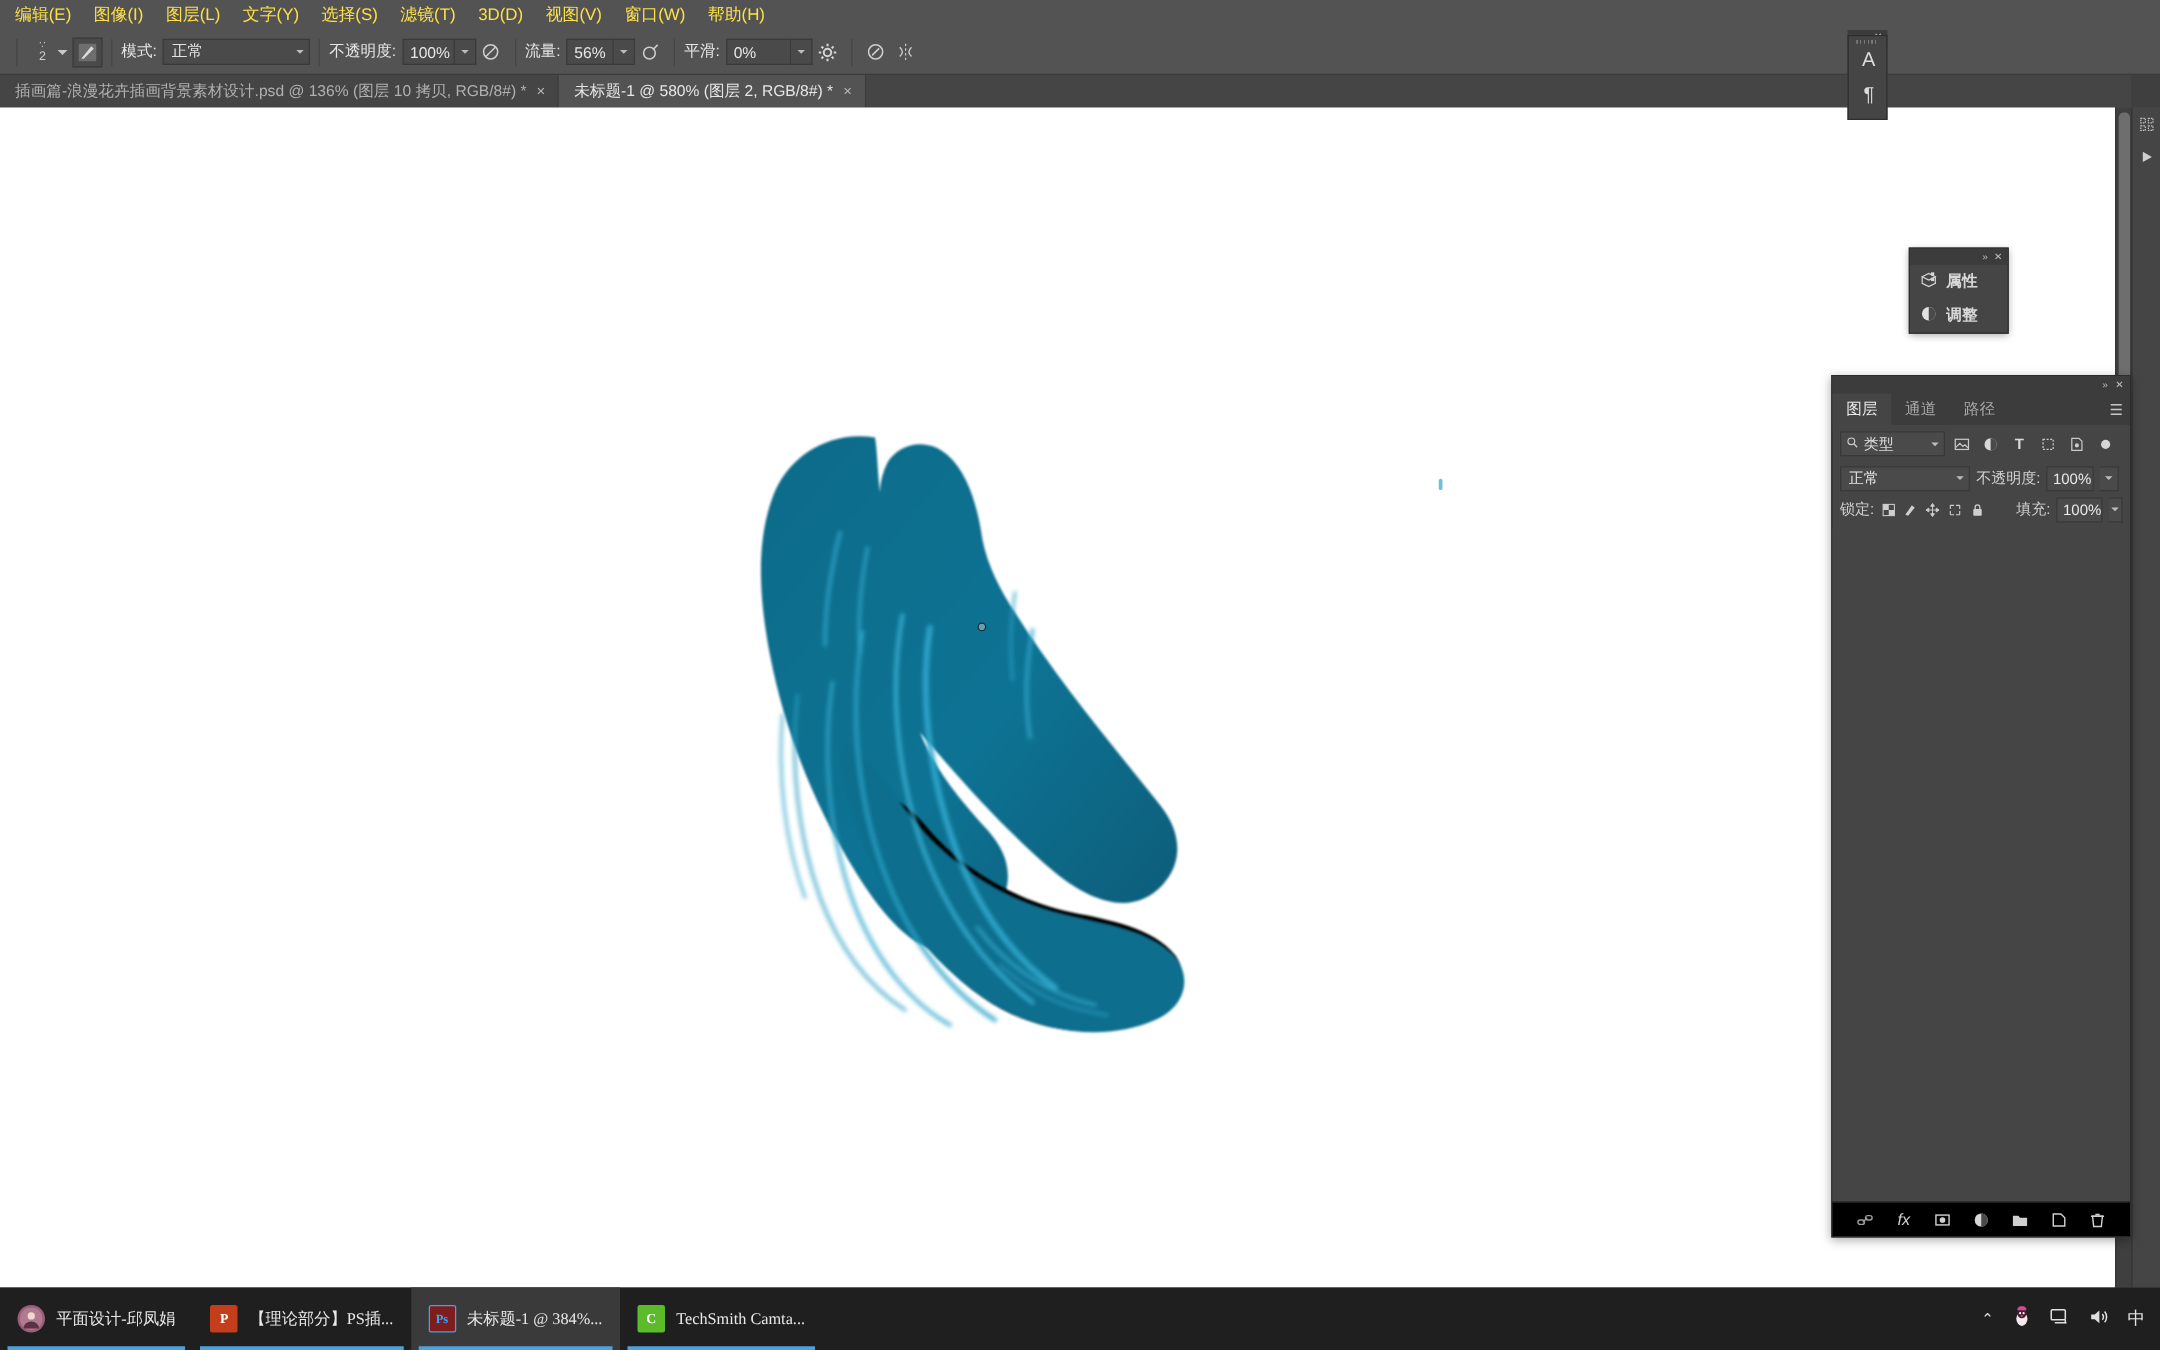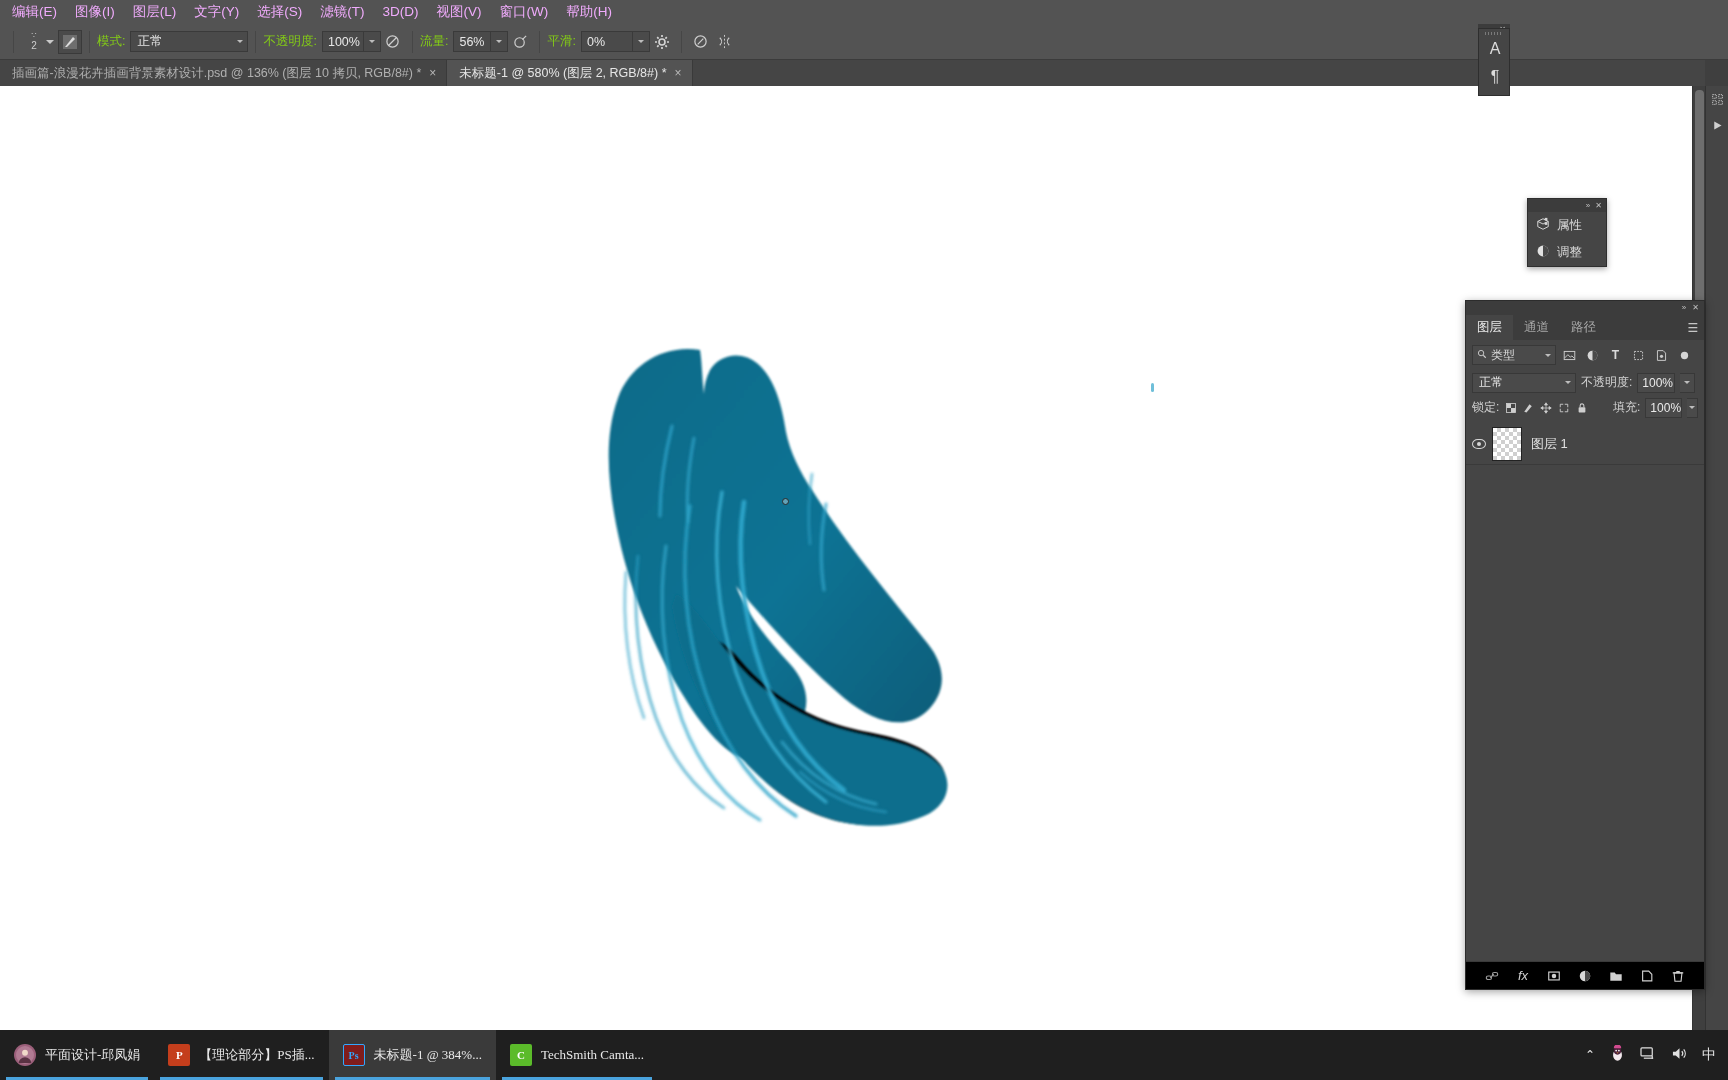--- a/index.html
+++ b/index.html
@@ -12,32 +12,32 @@
   }
   #app { position: relative; width: 1728px; height: 1080px; }
 
   
   .menubar {
     position: absolute; left: 0; top: 0; width: 1728px; height: 24px;
     background: #535353; display: flex; align-items: center;
     padding-left: 3px; gap: 0px;
   }
   .menu-item {
-    color: #f0abfc; font-size: 13.5px; line-height: 24px;
+    color: #fde047; font-size: 13.5px; line-height: 24px;
     padding: 0 9px; white-space: nowrap; cursor: default;
   }
 
   
   .optionsbar {
     position: absolute; left: 0; top: 24px; width: 1728px; height: 36px;
     background: #535353; border-bottom: 1px solid #3b3b3b;
     display: flex; align-items: center; padding-left: 6px;
   }
   .opt-sep { width: 1px; height: 22px; background: #464646; margin: 0 7px; }
-  .opt-label { color: #84cc16; font-size: 12.5px; margin-right: 5px; white-space: nowrap; }
+  .opt-label { color: #e5e5e5; font-size: 12.5px; margin-right: 5px; white-space: nowrap; }
   .brush-preset {
     display: flex; align-items: center; gap: 3px; padding: 0 4px;
   }
   .brush-dots {
     color: #cfcfcf; font-size: 8px; line-height: 8px; text-align: center;
     width: 18px;
   }
   .brush-size-num { color: #cfcfcf; font-size: 10px; text-align: center; width: 18px; }
   .caret {
     width: 0; height: 0; border-left: 4px solid transparent;
@@ -116,21 +116,21 @@
     border: 1px solid #2e2e2e; box-shadow: 0 2px 6px rgba(0,0,0,.35);
   }
   .mini-titlebar {
     height: 13px; background: #3c3c3c; display: flex; align-items: center;
     justify-content: flex-end; gap: 5px; padding-right: 4px;
   }
   .tiny-glyph { color: #c0c0c0; font-size: 8px; line-height: 1; }
   .mini-body { display: flex; flex-direction: column; }
   .mini-row {
     display: flex; align-items: center; gap: 7px;
-    padding: 5px 9px 5px 8px; color: #d8d8d8; font-size: 12.5px;
+    padding: 5px 9px 5px 8px; color: #d8d8d8; font-size: 12.5px; font-weight: bold;
   }
 
   
   .charpara {
     position: absolute; left: 1478px; top: 28px; width: 32px; height: 68px;
     background: #454545; border: 1px solid #2e2e2e;
   }
   .charpara-head {
     position: absolute; left: 1478px; top: 24px; width: 32px; height: 12px;
   }
@@ -626,29 +626,20 @@
         <span>100%</span>
       </div>
       <div class="pct-step">
           <span class="caret-sm"></span>
         </div>
     </div>
 
     <div class="layer-list">
 
 
-      <div class="layer-row">
-        <div class="eye-cell">
-          <span class="eye">
-              <i></i>
-            </span>
-        </div>
-        <div class="layer-thumb"></div>
-        <span class="layer-name">图层 1</span>
-      </div>
 
     </div>
 
     <div class="lp-bottombar">
       <div class="icon-btn">
         <svg width="14" height="14" viewBox="0 0 16 16">
             <path d="M6 10 L10 6" stroke="#9d9d9d" stroke-width="1.3"></path>
             <rect x="1.5" y="8" width="6" height="4" rx="2" fill="none" stroke="#9d9d9d" stroke-width="1.3"></rect>
             <rect x="8.5" y="4" width="6" height="4" rx="2" fill="none" stroke="#9d9d9d" stroke-width="1.3"></rect>
           </svg>

